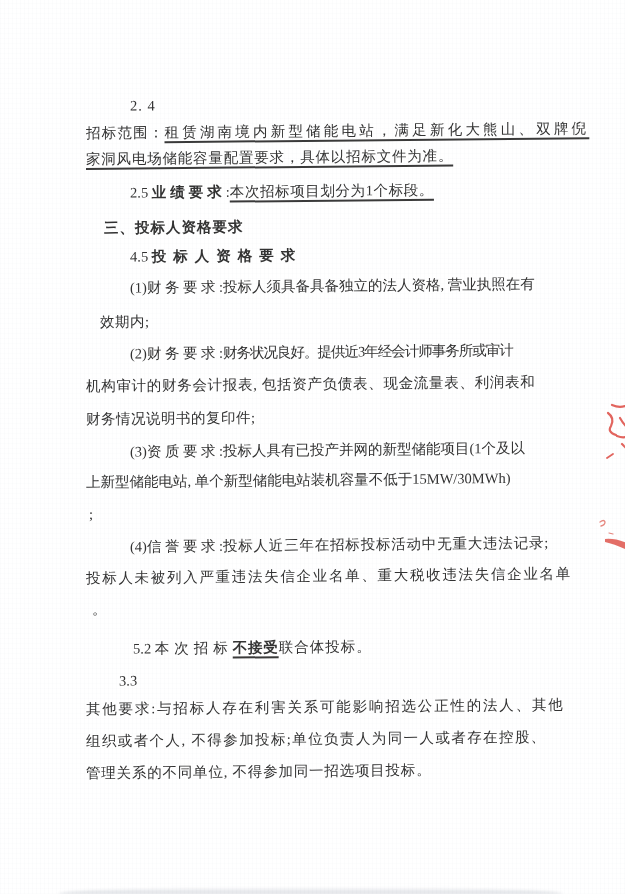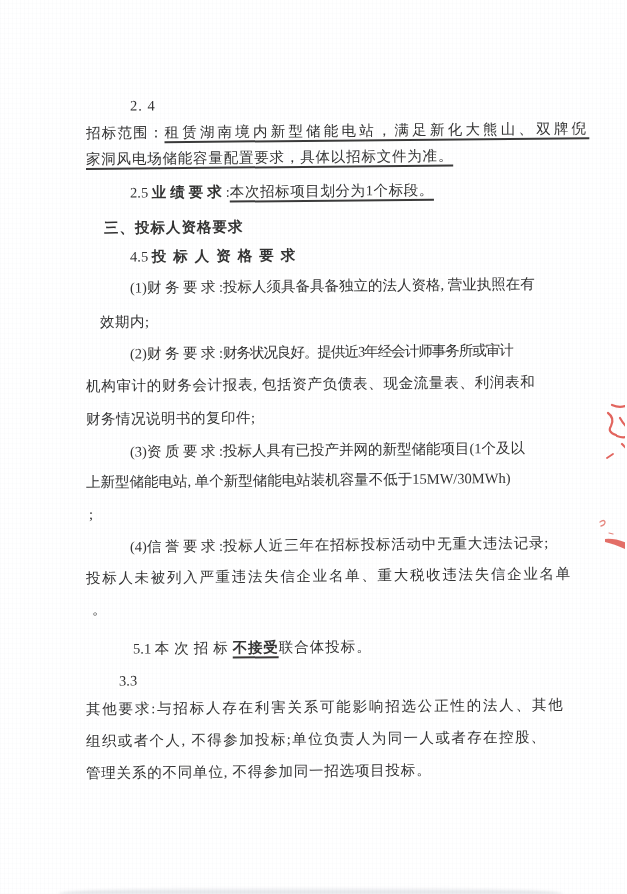--- a/index.html
+++ b/index.html
@@ -72,21 +72,21 @@
       <div class="line" style="top: 313px; left: 100px;"><span class="seg" style="letter-spacing: 0.5px;">效期内;</span></div>
       <div class="line" style="top: 345px; left: 130px;"><span class="seg">(2)</span><span class="seg" style="letter-spacing: 3.5px;">财务要求</span><span class="seg">:</span><span class="seg" style="letter-spacing: -1px;">财务状况良好。提供近3年经会计师事务所或审计</span></div>
       <div class="line" style="top: 377px; left: 86px;"><span class="seg" style="letter-spacing: 0.7px;">机构审计的财务会计报表, 包括资产负债表、现金流量表、利润表和</span></div>
       <div class="line" style="top: 410px; left: 86px;"><span class="seg" style="letter-spacing: 0.5px;">财务情况说明书的复印件;</span></div>
       <div class="line" style="top: 443px; left: 130px;"><span class="seg">(3)</span><span class="seg" style="letter-spacing: 3.5px;">资质要求</span><span class="seg">:</span><span class="seg" style="letter-spacing: 0px;">投标人具有已投产并网的新型储能项目(1个及以</span></div>
       <div class="line" style="top: 473px; left: 86px;"><span class="seg" style="letter-spacing: 0px;">上新型储能电站, 单个新型储能电站装机容量不低于15MW/30MWh)</span></div>
       <div class="line" style="top: 505px; left: 89px;"><span class="seg">;</span></div>
       <div class="line" style="top: 538px; left: 130px;"><span class="seg">(4)</span><span class="seg" style="letter-spacing: 3.5px;">信誉要求</span><span class="seg">:</span><span class="seg" style="letter-spacing: 0.8px;">投标人近三年在招标投标活动中无重大违法记录;</span></div>
       <div class="line" style="top: 569px; left: 86px;"><span class="seg" style="letter-spacing: 1.7px;">投标人未被列入严重违法失信企业名单、重大税收违法失信企业名单</span></div>
       <div class="line" style="top: 600px; left: 92px;"><span class="seg">。</span></div>
-      <div class="line" style="top: 640px; left: 133px;"><span class="seg">5.1 </span><span class="seg" style="letter-spacing: 5px;">本次招标</span><span class="seg u b" style="letter-spacing: 0.8px; margin-top: 48px;">不接受</span><span class="seg" style="letter-spacing: 1px;">联合体投标。</span></div>
+      <div class="line" style="top: 640px; left: 133px;"><span class="seg">5.2 </span><span class="seg" style="letter-spacing: 5px;">本次招标</span><span class="seg u b" style="letter-spacing: 0.8px; margin-top: 48px;">不接受</span><span class="seg" style="letter-spacing: 1px;">联合体投标。</span></div>
       <div class="line" style="top: 672px; left: 119px;"><span class="seg">3.3</span></div>
       <div class="line" style="top: 700px; left: 86px;"><span class="seg" style="letter-spacing: 1.8px;">其他要求:与招标人存在利害关系可能影响招选公正性的法人、其他</span></div>
       <div class="line" style="top: 732px; left: 86px;"><span class="seg" style="letter-spacing: 1.4px;">组织或者个人, 不得参加投标;单位负责人为同一人或者存在控股、</span></div>
       <div class="line" style="top: 764px; left: 86px;"><span class="seg" style="letter-spacing: 0.8px;">管理关系的不同单位, 不得参加同一招选项目投标。</span></div>
     </div>
 
   <svg class="stamp" viewBox="0 0 34 170" xmlns="http://www.w3.org/2000/svg">
     <g stroke="#dd4a42" stroke-width="2.2" fill="none" stroke-linecap="round" opacity="0.85">
       <path d="M 19,13 q 7,3 13,1"></path>
       <path d="M 15,21 q 7,5 3,13 q -4,6 5,9"></path>

